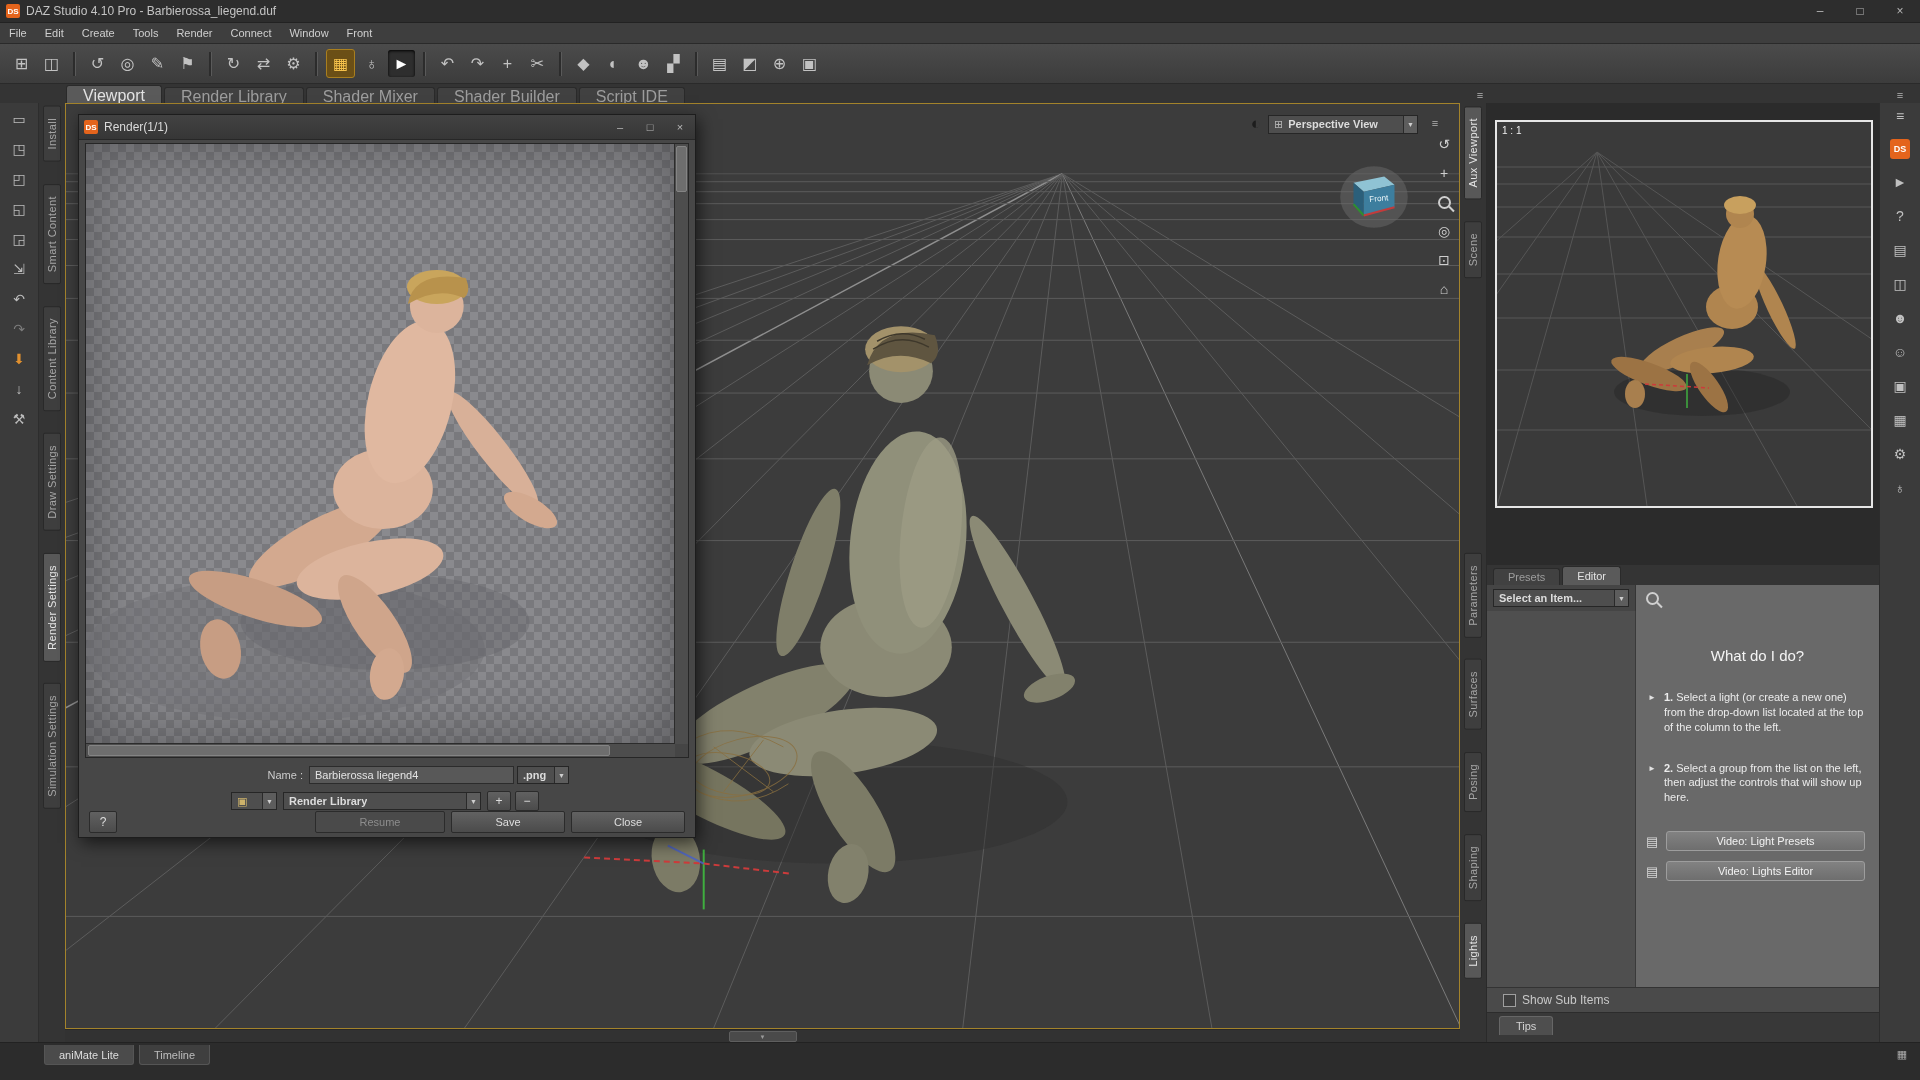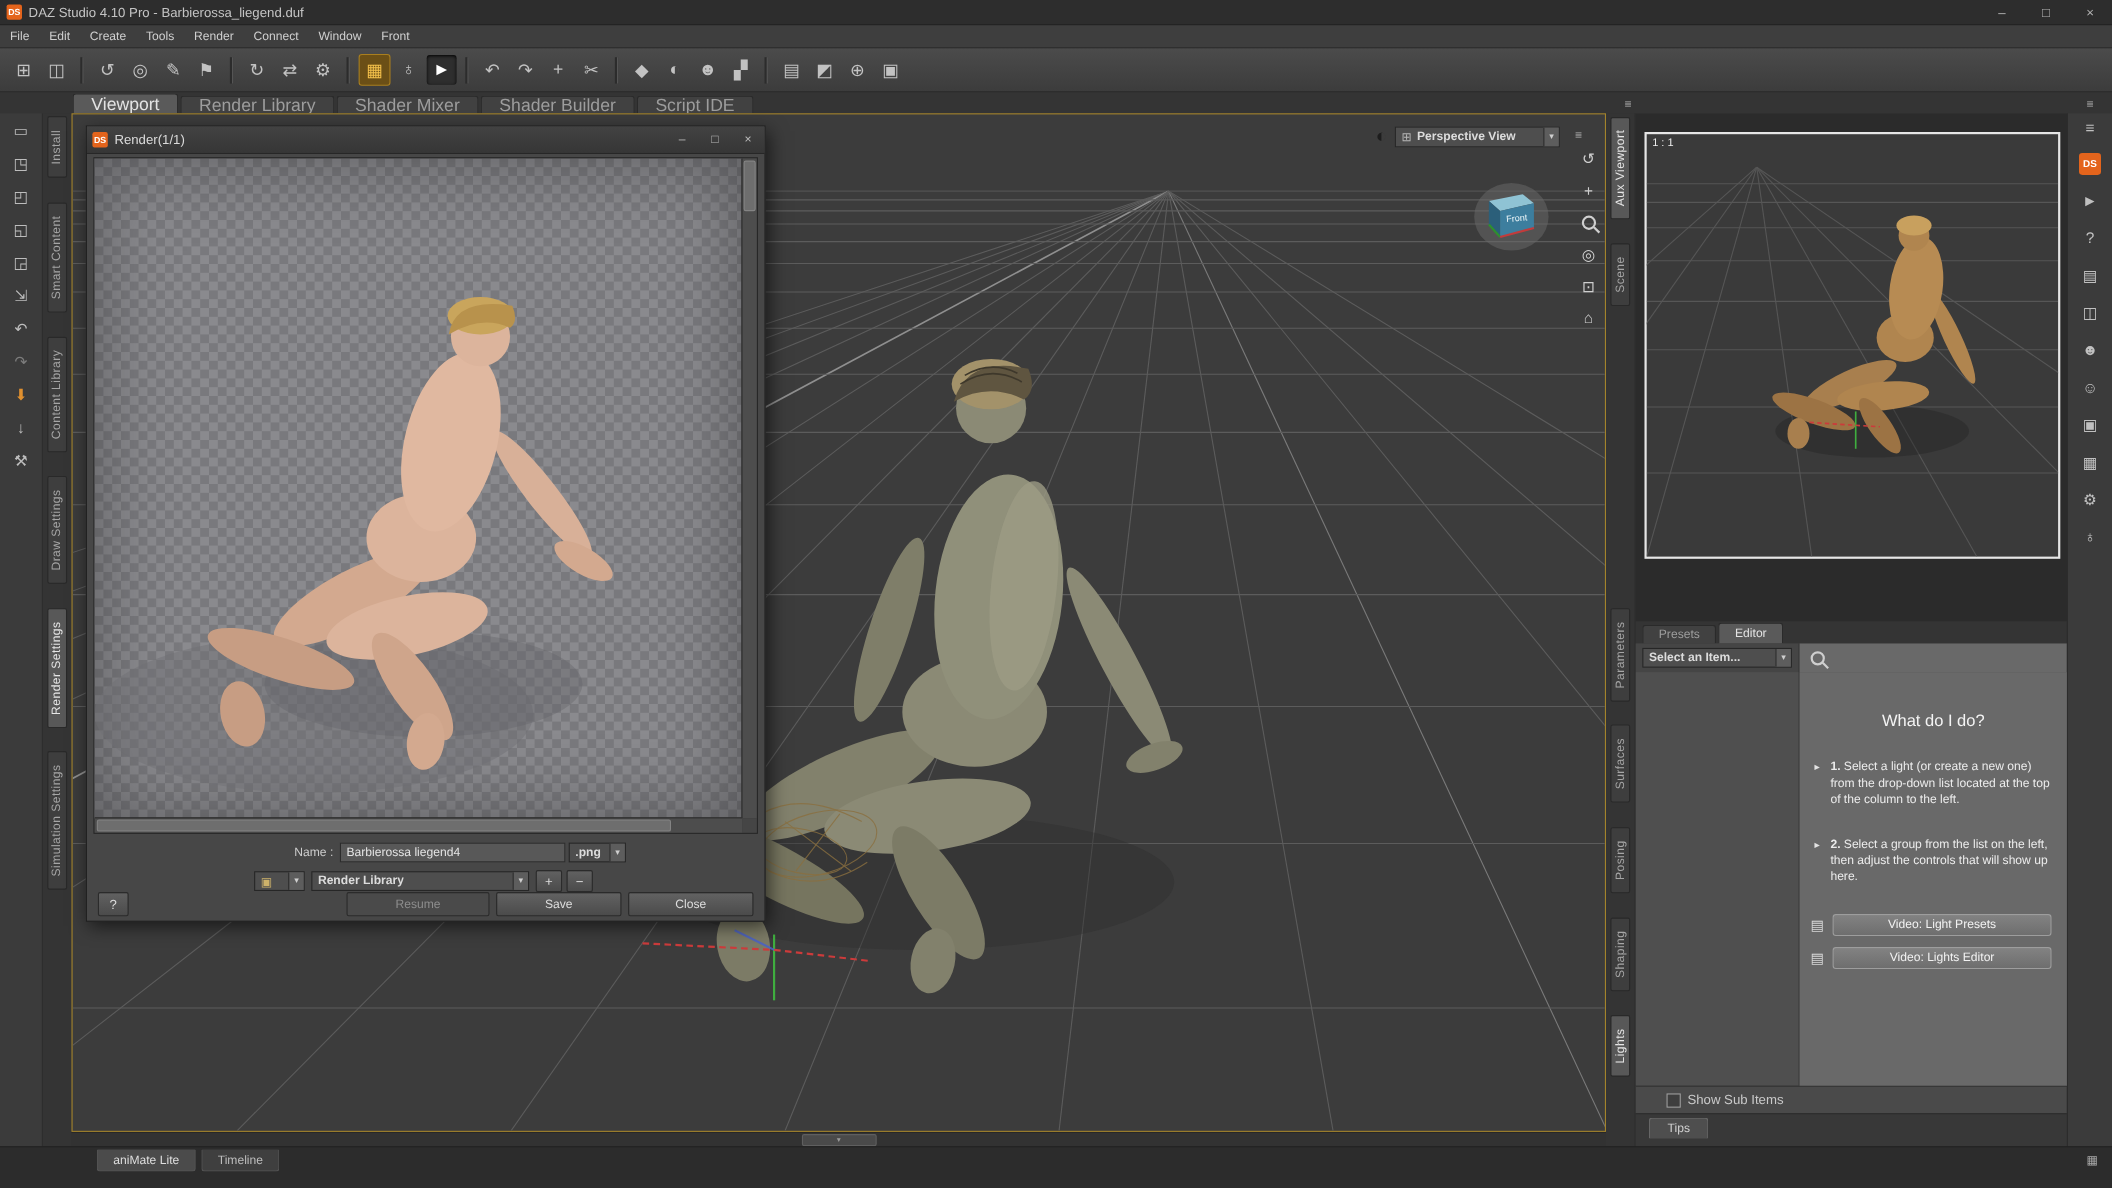--- a/index.html
+++ b/index.html
@@ -124,35 +124,35 @@
   .helpcol{flex:1;background:#696969;position:relative;font-size:11px;color:#ececec;}
   .helphead{margin-top:36px;text-align:center;font-size:15px;color:#f4f4f4;}
   .step{display:flex;margin:26px 14px 0 12px;line-height:1.35;}
   .stepicon{flex:none;width:16px;font-size:8px;color:#e3e3e3;padding-top:3px;}
   .stepnum{font-weight:bold;margin-right:3px;}
   .vidrow{display:flex;align-items:center;margin:26px 14px 0 10px;}
   .vidrow.second{margin-top:10px;}
   .filmicon{flex:none;width:20px;font-size:13px;color:#d8d8d8;}
   .vidbtn{flex:1;height:18px;background:linear-gradient(#828282,#6e6e6e);border:1px solid #9d9d9d;border-radius:3px;
           color:#f2f2f2;font-size:11px;display:flex;align-items:center;justify-content:center;}
-  .subitems{height:24px;background:#4a4a4a;border-top:1px solid #333;display:flex;align-items:center;padding-left:28px;flex:none;}
+  .subitems{height:24px;background:#4a4a4a;border-top:1px solid #333;display:flex;align-items:center;padding-left:16px;flex:none;}
   .checkbox{width:11px;height:11px;background:#3e3e3e;border:1px solid #9f9f9f;margin-right:6px;flex:none;}
   .tipsrow{height:27px;background:#383838;border-top:1px solid #2c2c2c;display:flex;align-items:flex-start;padding:3px 0 0 12px;flex:none;}
   .tipstab{height:18px;padding:0 16px;background:#4e4e4e;border:1px solid #666;border-bottom:none;border-radius:3px 3px 0 0;
            display:flex;align-items:center;font-size:11px;color:#d2d2d2;}
 
   
   .farright{width:40px;background:#3b3b3b;border-left:1px solid #2c2c2c;display:flex;flex-direction:column;
             align-items:center;padding-top:2px;gap:12px;flex:none;}
   .fricon{width:22px;height:22px;display:flex;align-items:center;justify-content:center;font-size:14px;color:#c0c0c0;}
   .frlogo{width:20px;height:20px;background:#e4641c;color:#fff;font-weight:bold;font-size:9px;border-radius:3px;
           display:flex;align-items:center;justify-content:center;}
 
   
-  .bottombar{position:absolute;left:0;right:0;bottom:0;height:37px;background:#2c2c2c;border-top:1px solid #222;padding-left:44px;}
+  .bottombar{position:absolute;left:0;right:0;bottom:0;height:37px;background:#2c2c2c;border-top:1px solid #222;}
   .btabs{display:flex;gap:5px;padding:2px 8px 0 44px;align-items:flex-start;}
   .btab{height:19px;padding:0 14px;background:#3f3f3f;border:1px solid #555;border-top:none;border-radius:0 0 3px 3px;
         display:flex;align-items:center;font-size:11px;color:#bdbdbd;}
   .btab.active{background:#4b4b4b;color:#dedede;}
   .bspacer{flex:1;}
   .bicon{width:20px;height:18px;display:flex;align-items:center;justify-content:center;font-size:11px;color:#a8a8a8;}
 </style>
 </head>
 <body>
 

